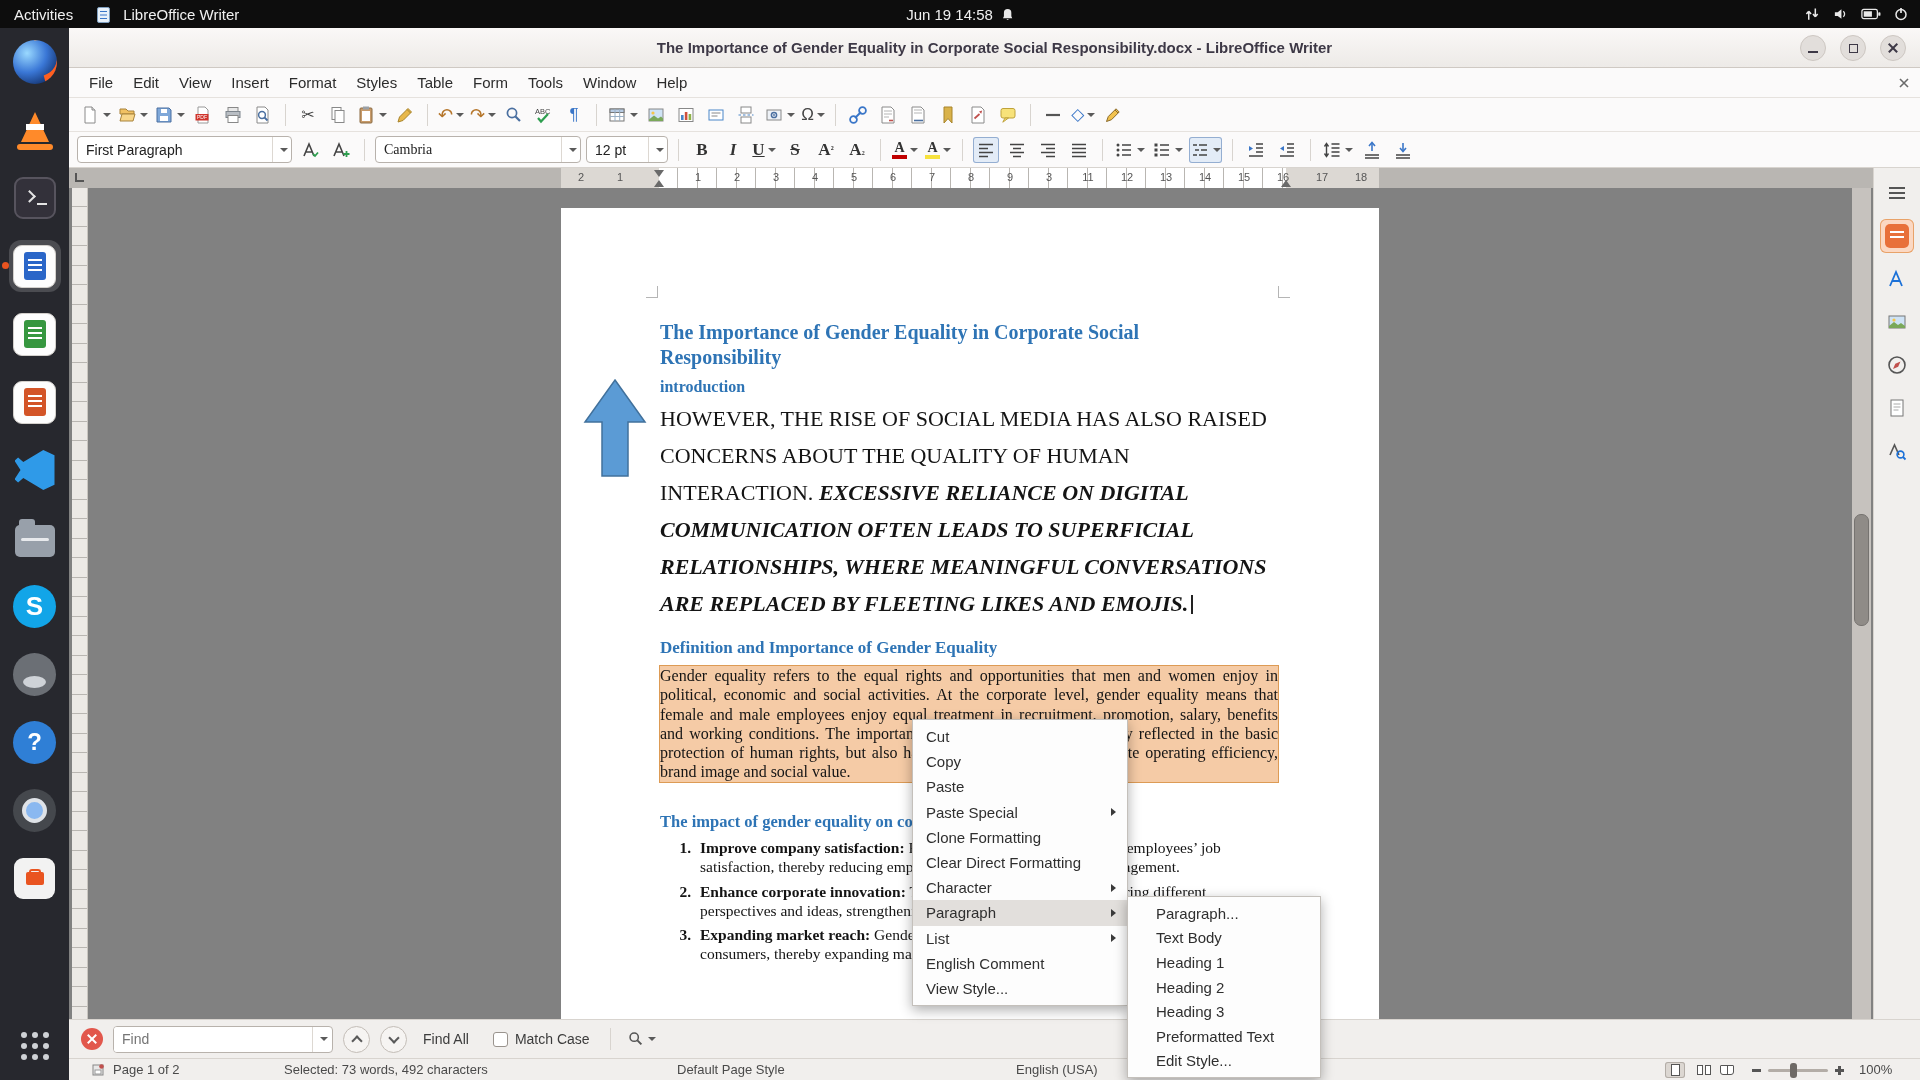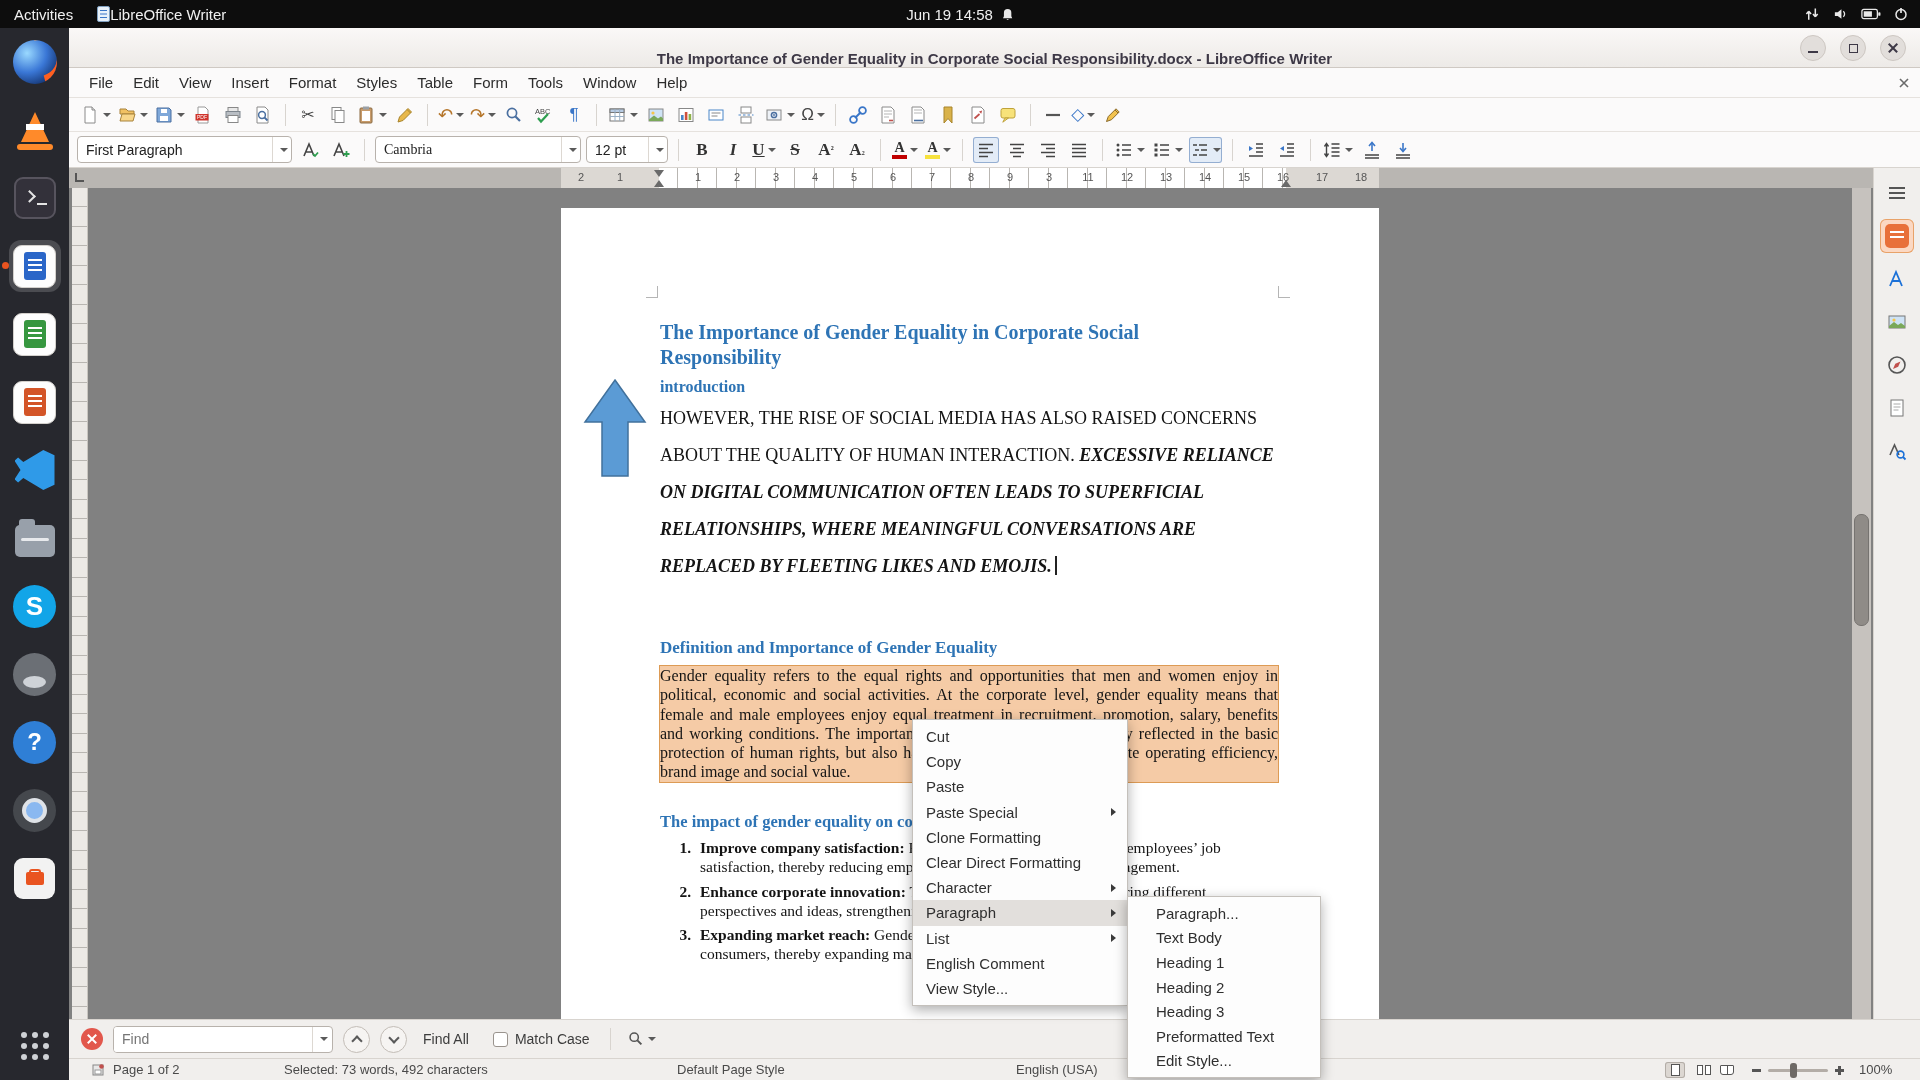--- a/index.html
+++ b/index.html
@@ -1,20 +1,20 @@
 <!DOCTYPE html>
 <html><head>
 <meta charset="utf-8">
 <style>
 *{box-sizing:border-box;margin:0;padding:0}
 body{width:1920px;height:1080px;overflow:hidden;position:relative;background:#818181;font-family:"Liberation Sans",sans-serif;font-size:14px;color:#2f2f2f}
 
 #topbar{position:absolute;left:0;top:0;width:1920px;height:28px;background:#0d0d0d;color:#f0f0f0;font-size:15px;display:flex;align-items:center;z-index:80}
 #topbar .tbl{display:flex;align-items:center;gap:24px;padding-left:14px}
-#tb-app{display:flex;align-items:flex-start;gap:0}
+#tb-app{display:flex;align-items:flex-end;gap:13px}
 .mini-doc{width:13px;height:16px;background:#e8f1fa;border:1px solid #7f9fc0;border-radius:2px;position:relative}
 .mini-doc::after{content:"";position:absolute;left:2px;top:3px;width:7px;height:1.5px;background:#3a76c8;box-shadow:0 3.5px 0 #3a76c8,0 7px 0 #3a76c8}
 #tb-clock{position:absolute;left:50%;transform:translateX(-50%);display:flex;align-items:center;gap:8px}
 #tb-right{position:absolute;right:12px;display:flex;align-items:center;gap:13px}
 #tb-right svg{display:block}
 
 #dock{position:absolute;left:0;top:28px;width:69px;height:1052px;background:rgba(33,34,40,.94);z-index:70;display:flex;flex-direction:column;align-items:center;padding-top:8px}
 .dock-item{width:52px;height:52px;margin-bottom:16px;border-radius:12px;display:flex;align-items:center;justify-content:center;position:relative;flex:0 0 auto}
 .dock-item.active{background:rgba(255,255,255,.17)}
 .run-dot{position:absolute;left:-7px;top:22px;width:7px;height:7px;border-radius:50%;background:#e95420}
@@ -41,21 +41,21 @@
 .ic-gimp::after{content:"";position:absolute;left:10px;top:23px;width:23px;height:12px;background:#cfd3d8;border-radius:50%}
 .ic-help{background:#2f7fd6;font-size:24px}
 .ic-chromium{background:#45484d}
 .ic-chromium::after{content:"";width:17px;height:17px;border-radius:50%;background:#8ab8f0;border:4px solid #dfe3e8}
 .ic-store{width:41px;height:41px;border-radius:9px;background:#f2f2f2;display:flex;align-items:center;justify-content:center;position:relative}
 .ic-store::after{content:"";width:18px;height:13px;background:#e95420;border-radius:2px}
 .ic-store::before{content:"";position:absolute;top:11px;width:8px;height:5px;border:2px solid #e95420;border-bottom:none;border-radius:3px 3px 0 0}
 .ic-grid{width:28px;height:28px;display:grid;grid-template-columns:repeat(3,1fr);gap:5px}
 .ic-grid i{width:6px;height:6px;border-radius:50%;background:#cfd2d6}
 
-#titlebar{position:absolute;left:69px;top:28px;width:1851px;height:40px;background:linear-gradient(#faf8f7,#edeae7);border-bottom:1px solid #cfc9c3;display:flex;align-items:flex-end;justify-content:center;z-index:20}
+#titlebar{position:absolute;left:69px;top:28px;width:1851px;height:40px;background:linear-gradient(#faf8f7,#edeae7);border-bottom:1px solid #cfc9c3;display:flex;align-items:center;justify-content:center;z-index:20}
 #win-title{font-size:15px;font-weight:bold;color:#3d3846}
 #win-controls{position:absolute;right:14px;top:7px;display:flex;gap:14px}
 .wbtn{width:26px;height:26px;border-radius:50%;background:#e2dedb;border:1px solid #cdc7c2;display:flex;align-items:center;justify-content:center;position:relative}
 .wbtn .min{width:10px;height:2px;background:#3d3846;margin-top:8px}
 .wbtn .max{width:9px;height:9px;border:1.6px solid #3d3846}
 .wbtn .x1,.wbtn .x2{position:absolute;width:12px;height:1.8px;background:#3d3846}
 .wbtn .x1{transform:rotate(45deg)}.wbtn .x2{transform:rotate(-45deg)}
 
 #menubar{position:absolute;left:69px;top:68px;width:1851px;height:30px;background:#fbfafa;border-bottom:1px solid #e6e2de;display:flex;align-items:center;padding-left:10px;font-size:15px;color:#2c2c2c;z-index:20}
 .menu-item{padding:4px 10px;border-radius:4px}
@@ -93,21 +93,21 @@
 #page{position:absolute;left:492px;top:20px;width:818px;height:880px;background:#fff;box-shadow:0 0 0 1px #69696 9,2px 3px 8px rgba(0,0,0,.35)}
 .corner{position:absolute;width:12px;height:12px}
 .corner.tl{left:85px;top:78px;border-right:1px solid #b5b5b5;border-bottom:1px solid #b5b5b5}
 .corner.tr{left:717px;top:78px;border-left:1px solid #b5b5b5;border-bottom:1px solid #b5b5b5}
 .serif{font-family:Liberation Serif, serif}
 #doc-title{position:absolute;left:99px;top:112px;width:590px;font-family:"Liberation Serif",serif;font-weight:bold;font-size:20px;line-height:25px;color:#2e74b5}
 .h2{position:absolute;left:99px;font-family:"Liberation Serif",serif;font-weight:bold;color:#2e74b5}
 #h-intro{top:170px;font-size:16px}
 #h-def{top:430px;font-size:17px}
 #h-impact{top:604px;font-size:16.5px}
-#intro-para{position:absolute;left:99px;top:192px;width:620px;font-family:"Liberation Serif",serif;font-size:18px;line-height:37px;color:#141414}
+#intro-para{position:absolute;left:99px;top:192px;width:620px;font-family:"Liberation Serif",serif;font-size:22px;line-height:37px;color:#141414}
 #intro-para .em{font-weight:bold;font-style:italic}
 .text-cursor{display:inline-block;width:2px;height:19px;background:#222;vertical-align:-3px;margin-left:3px}
 #doc-arrow{position:absolute;left:22px;top:170px}
 #def-para{position:absolute;left:99px;top:458px;width:618px;font-family:"Liberation Serif",serif;font-size:16px;line-height:19.3px;text-align:justify;color:#141414;background:#f5cba6;outline:1px solid #dd9b55}
 #doc-list{position:absolute;left:99px;top:630px;width:618px;font-family:"Liberation Serif",serif;font-size:15.5px;line-height:19.3px;color:#141414}
 .li{display:flex;margin-bottom:5px}
 .li .num{width:40px;text-align:right;padding-right:9px;font-weight:bold}
 .li .txt{flex:1}
 .li .lead{font-weight:bold}
 

